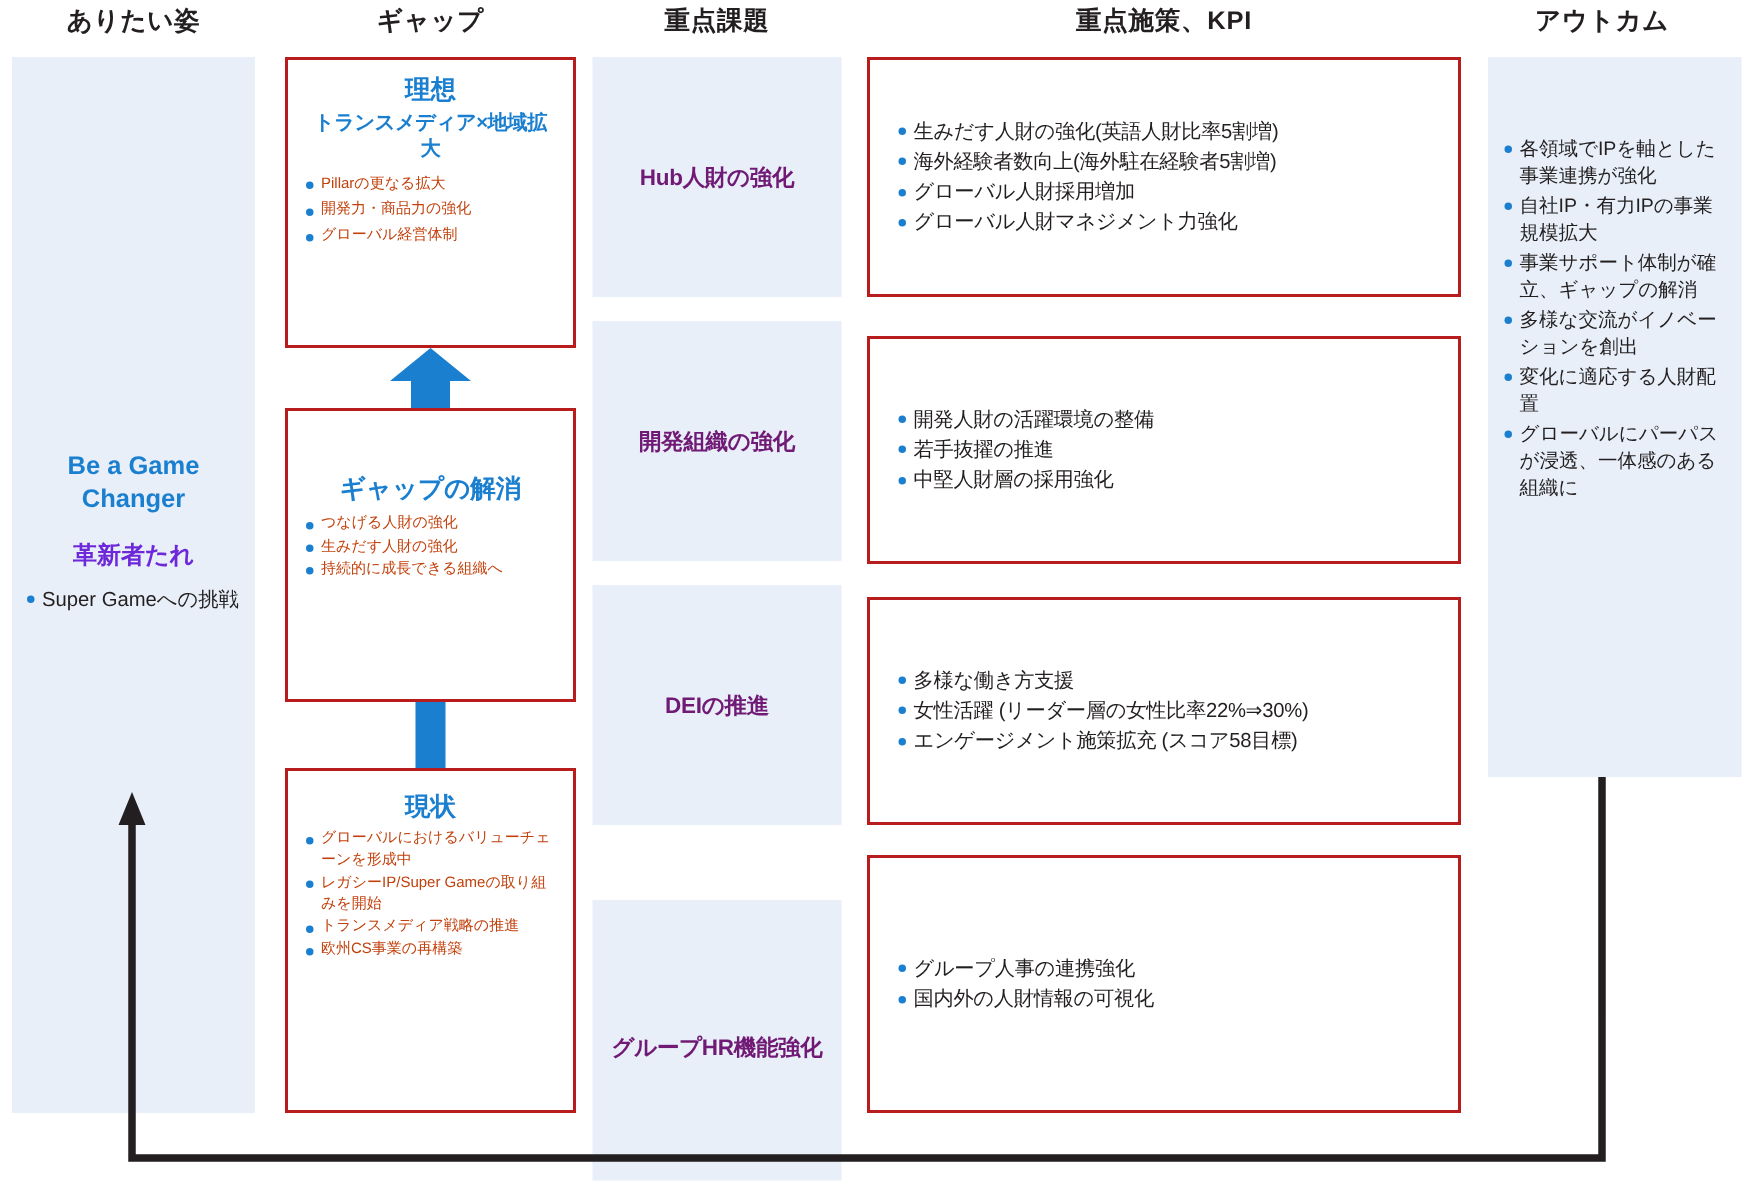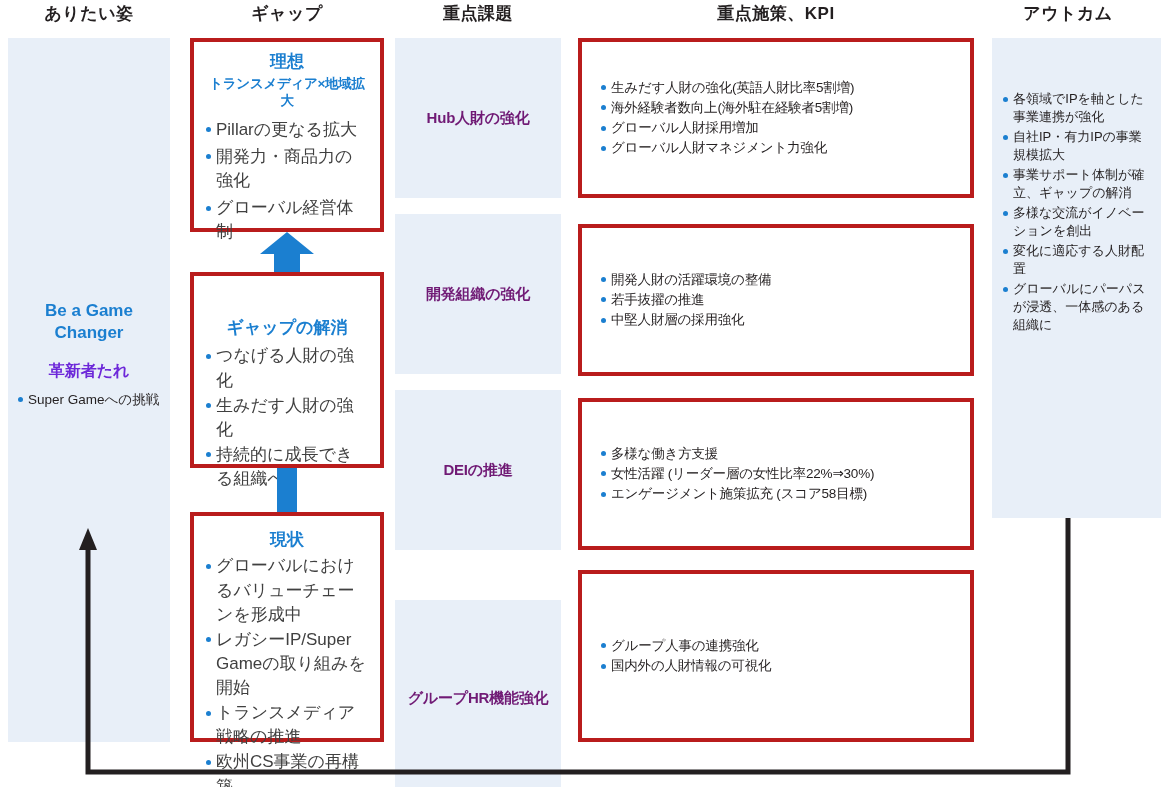--- a/index.html
+++ b/index.html
@@ -27,21 +27,21 @@
   }
   #head-vision{ left:8px;   width:162px; }
   #head-gap   { left:190px; width:194px; }
   #head-issue { left:395px; width:166px; }
   #head-kpi   { left:578px; width:396px; }
   #head-out   { left:992px; width:152px; }
 
   
   .panel{ position:absolute; box-sizing:border-box; }
   .panel-fill{ background:#e8eff8; }
-  .panel-outline{ background:#ffffff; border:4px solid #b91c1c; }
+  .panel-outline{ background:#ffffff; border:2px solid #b91c1c; }
 
   
   #vision-panel{ left:8px; top:38px; width:162px; height:704px; }
   #vision-inner{
     position:absolute; left:0; right:0; top:262px;
     padding:0 9px; box-sizing:border-box;
   }
   .vision-en{
     font-size:17px; font-weight:bold; color:#1b7fd0;
     text-align:center; line-height:1.32; margin:0;
@@ -77,21 +77,21 @@
   .box-pad{ padding:10px 11px 8px 11px; box-sizing:border-box; height:100%; }
   .box-title{
     font-size:17px; font-weight:bold; color:#1b7fd0;
     text-align:center; margin:0 0 4px 0; line-height:1.2;
   }
   .box-sub{
     font-size:13.5px; font-weight:bold; color:#1b7fd0;
     text-align:center; margin:0 0 9px 0; line-height:1.2;
     letter-spacing:-.3px;
   }
-  .gap-list li{ font-size:17px; color:#404040; }
+  .gap-list li{ font-size:10px; color:#c2410c; }
   #ideal-box .gap-list li{ margin-bottom:3px; }
   #gapres-box .box-title{ margin-top:32px; margin-bottom:6px; }
   #current-box .box-title{ margin-top:4px; margin-bottom:4px; }
 
   
   .vbar{ position:absolute; background:#1b7fd0; }
   #bar-lower{ left:277px; top:468px; width:20px; height:44px; }
   #arrow-upper{
     position:absolute; left:260px; top:232px; width:54px; height:40px;
   }

